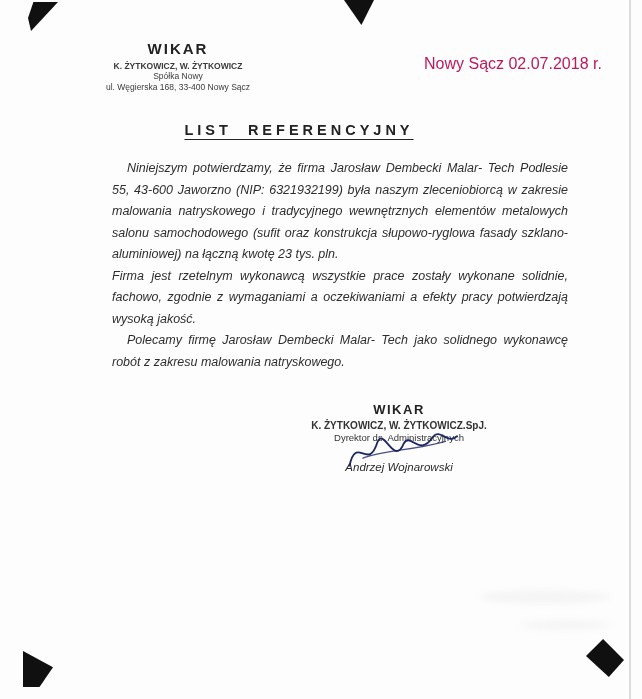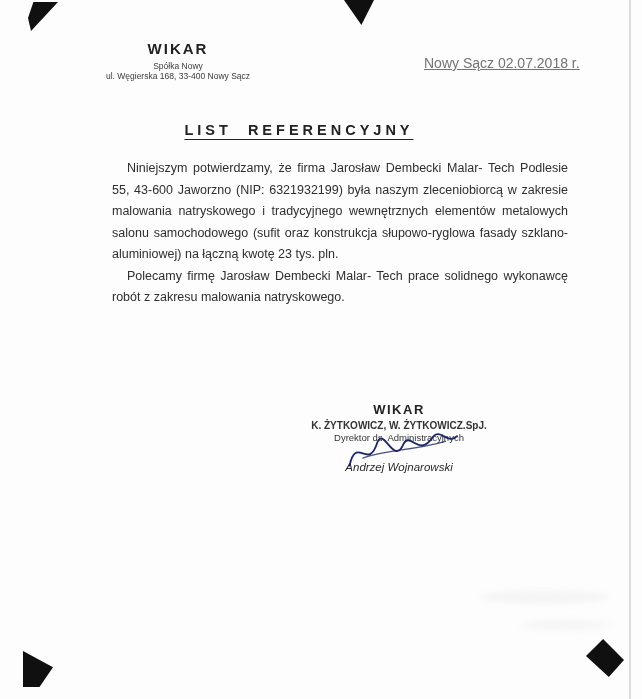--- a/index.html
+++ b/index.html
@@ -75,23 +75,22 @@
   .letterhead .sub {
     font-size: 8.5px;
     color: #3a3a3a;
   }
   .letterhead .sub.partners { font-weight: 600; }
 
   .place-date {
     position: absolute;
     left: 424px;
     top: 55px;
-    font-size: 14px;
-    color: #737373;
-    text-decoration: underline;
+    font-size: 16px;
+    color: #be185d;
   }
 
   .title {
     position: absolute;
     left: 0;
     top: 122px;
     width: 598px;
     margin: 0;
     text-align: center;
     font-size: 14.5px;
@@ -108,20 +107,21 @@
     left: 112px;
     top: 158px;
     width: 456px;
     font-size: 12.5px;
     line-height: 1.72;
     text-align: justify;
     color: #2e2e2e;
   }
   .body-text p {
     margin: 0;
+    font-style: italic;
   }
   .body-text p.indent {
     text-indent: 15px;
   }
 
   .signature-block {
     position: absolute;
     left: 294px;
     top: 402px;
     width: 210px;
@@ -167,31 +167,33 @@
   <div class="corner tl"></div>
   <div class="corner tr"></div>
   <div class="corner bl"></div>
   <div class="corner br"></div>
   <div class="edge-line"></div>
   <div class="smudge s1"></div>
   <div class="smudge s2"></div>
 
   <div class="letterhead">
     <div class="company">WIKAR</div>
+    <div class="sub partners">K. ŻYTKOWICZ, W. ŻYTKOWICZ</div>
     <div class="sub">Spółka Nowy</div>
     <div class="sub">ul. Węgierska 168, 33-400 Nowy Sącz</div>
   </div>
 
   <div class="place-date">Nowy Sącz 02.07.2018 r.</div>
 
   <h1 class="title">LIST REFERENCYJNY</h1>
 
   <div class="body-text">
     <p class="indent">Niniejszym potwierdzamy, że firma Jarosław Dembecki Malar- Tech Podlesie 55, 43-600 Jaworzno (NIP: 6321932199) była naszym zleceniobiorcą w zakresie malowania natryskowego i tradycyjnego wewnętrznych elementów metalowych salonu samochodowego (sufit oraz konstrukcja słupowo-ryglowa fasady szklano-aluminiowej) na łączną kwotę 23 tys. pln.</p>
-    <p class="indent">Polecamy firmę Jarosław Dembecki Malar- Tech prace solidnego wykonawcę robót z zakresu malowania natryskowego.</p>
+    <p>Firma jest rzetelnym wykonawcą wszystkie prace zostały wykonane solidnie, fachowo, zgodnie z wymaganiami a oczekiwaniami a efekty pracy potwierdzają wysoką jakość.</p>
+    <p class="indent">Polecamy firmę Jarosław Dembecki Malar- Tech jako solidnego wykonawcę robót z zakresu malowania natryskowego.</p>
   </div>
 
   <div class="signature-block">
     <div class="sig-company">WIKAR</div>
     <div class="sig-partners">K. ŻYTKOWICZ, W. ŻYTKOWICZ.SpJ.</div>
     <div class="sig-role">Dyrektor ds. Administracyjnych</div>
     <svg class="sig-scribble" viewBox="0 0 120 48" xmlns="http://www.w3.org/2000/svg">
       <path d="M6 36 C 16 6, 24 44, 36 16 C 44 0, 50 42, 62 20 C 70 8, 76 36, 92 16 C 100 8, 106 26, 116 18" fill="none" stroke="#1c2664" stroke-width="1.8" stroke-linecap="round"></path>
       <path d="M20 30 C 40 24, 70 28, 104 22" fill="none" stroke="#1c2664" stroke-width="1.2" stroke-linecap="round" opacity="0.8"></path>
     </svg>

